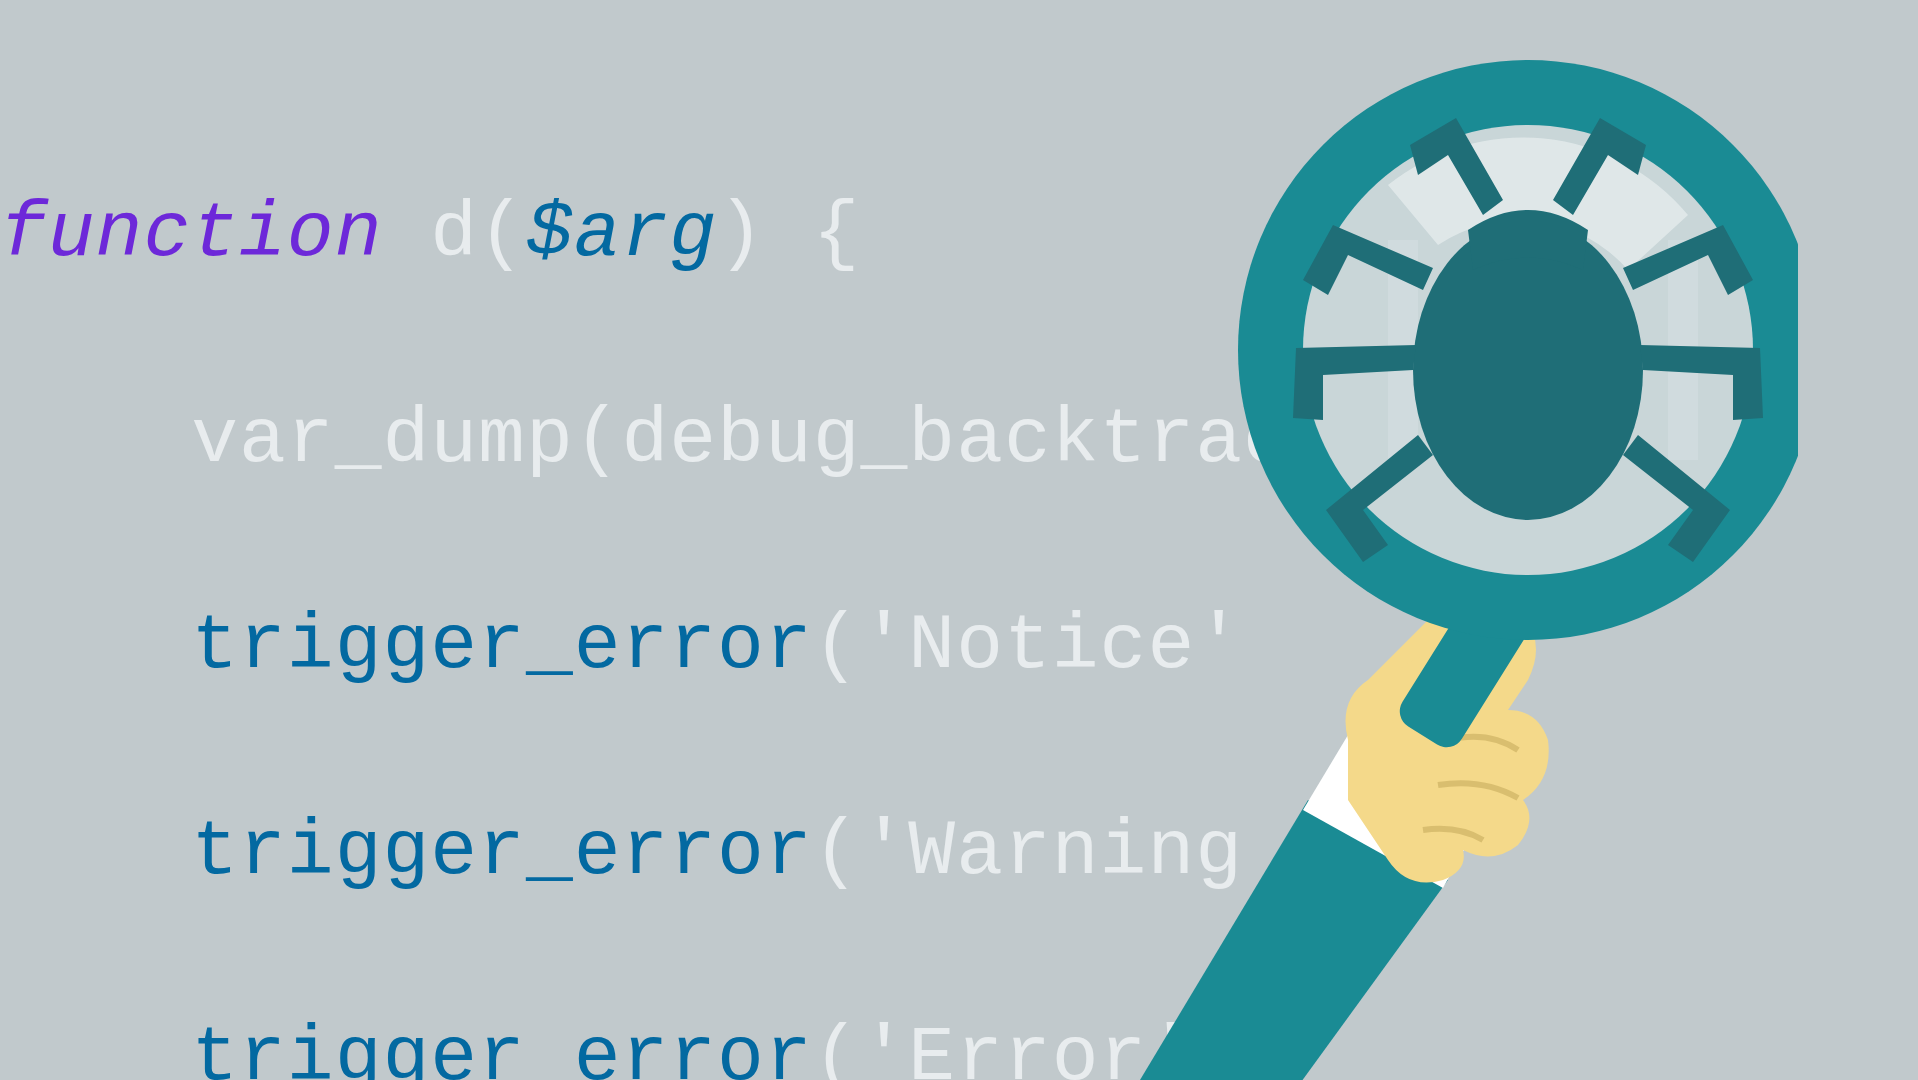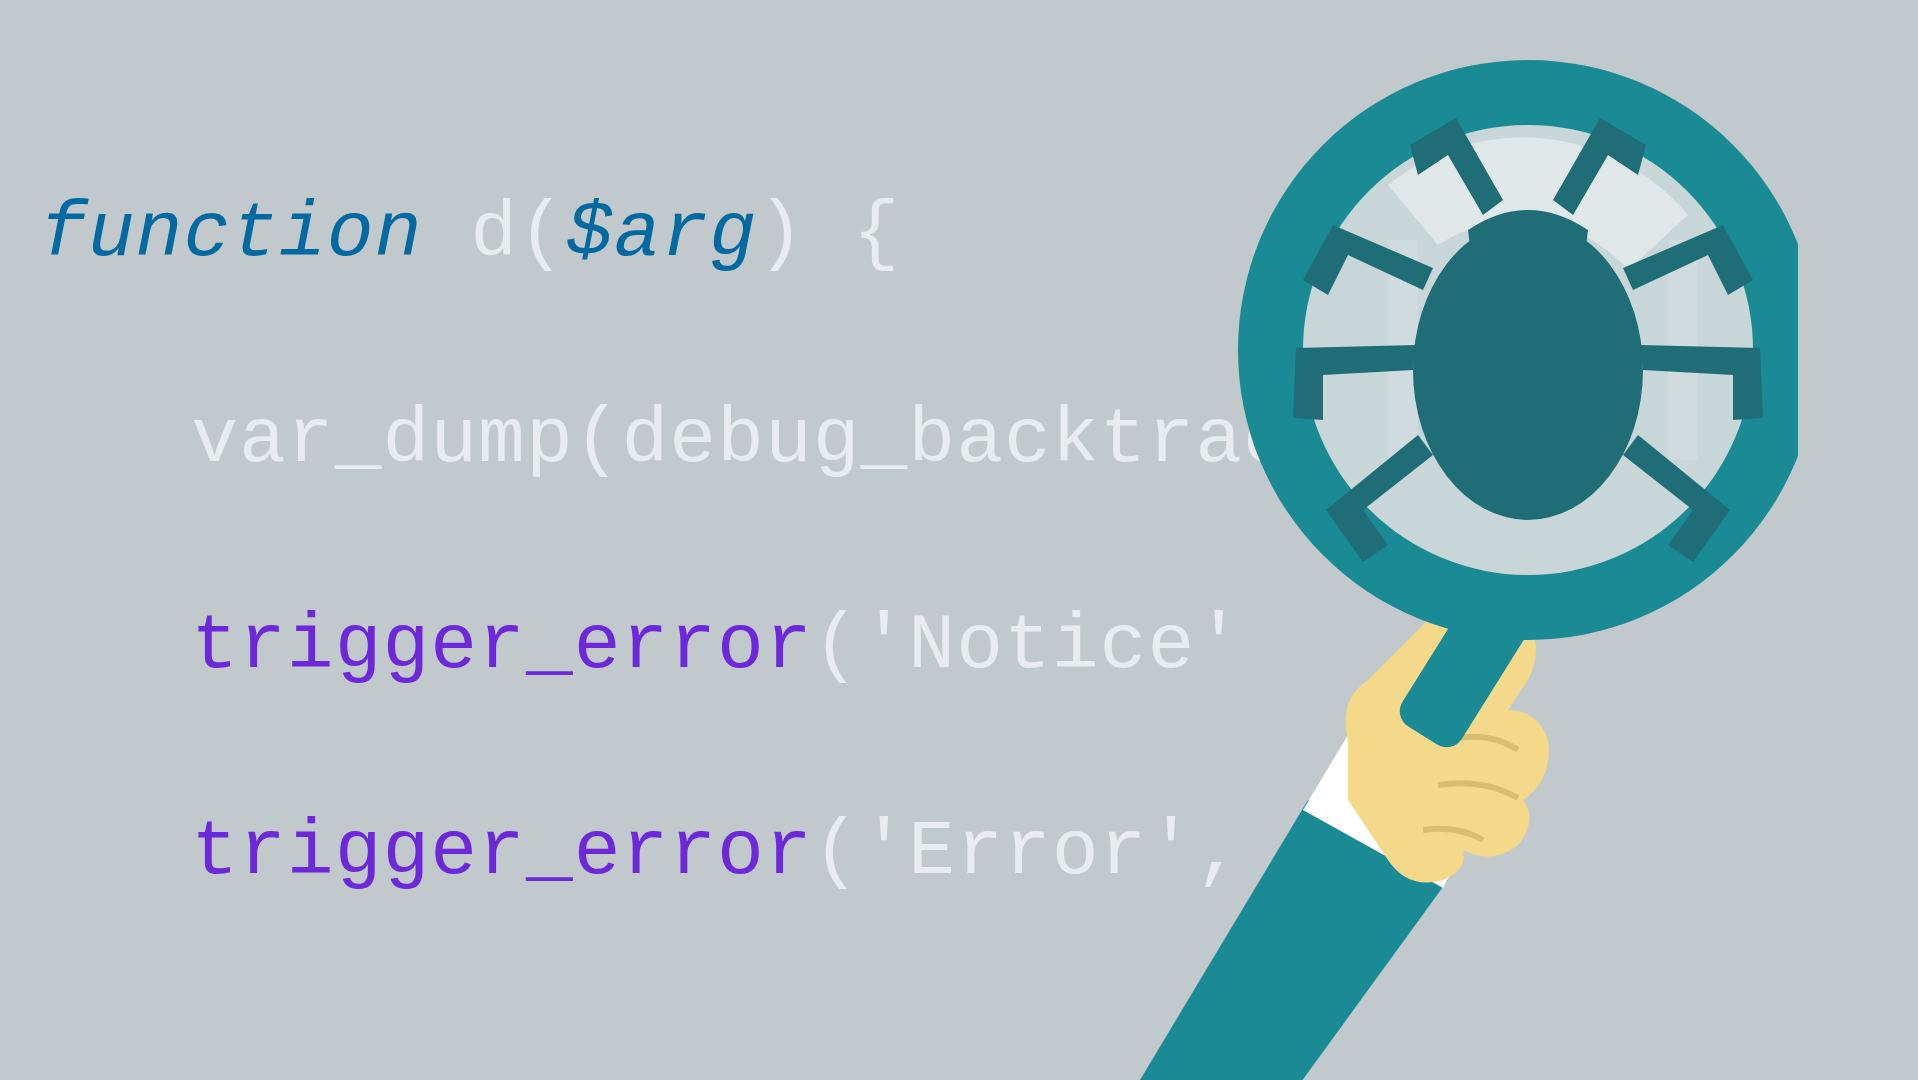--- a/index.html
+++ b/index.html
@@ -14,44 +14,45 @@
   .code {
     position: absolute;
     left: 0;
     top: 80px;
     font-size: 78px;
     line-height: 1.32;
     white-space: pre;
     font-family: 'Consolas', 'Courier New', monospace;
     letter-spacing: 1px;
   }
-  .kw   { color: #0369a1; font-style: italic; padding-left: 40px; }
+  .kw   { color: #6d28d9; font-style: italic; }
   .fn   { color: #e8ecee; }
   .var  { color: #0369a1; font-style: italic; }
   .punc { color: #e8ecee; }
   .call { color: #e8ecee; }
-  .hot  { color: #6d28d9; }
+  .hot  { color: #0369a1; }
   .line { display: block; }
 
   .illustration {
     position: absolute;
     right: 120px;
     top: 40px;
     width: 1050px;
     height: 1050px;
     pointer-events: none;
   }
 </style>
 </head>
 <body>
 
 <div class="code">
 <span class="line"><span class="kw">function</span><span class="fn"> d(</span><span class="var">$arg</span><span class="punc">) {</span></span>
 <span class="line call">    var_dump(debug_backtrace());</span>
 <span class="line"><span class="call">    </span><span class="hot">trigger_error</span><span class="call">('Notice'</span></span>
+<span class="line"><span class="call">    </span><span class="hot">trigger_error</span><span class="call">('Warning</span></span>
 <span class="line"><span class="call">    </span><span class="hot">trigger_error</span><span class="call">('Error',</span></span>
 
 <span class="line"></span>
 
 
 </div>
 
 <svg class="illustration" viewBox="0 0 1050 1050">
 
   <g>

